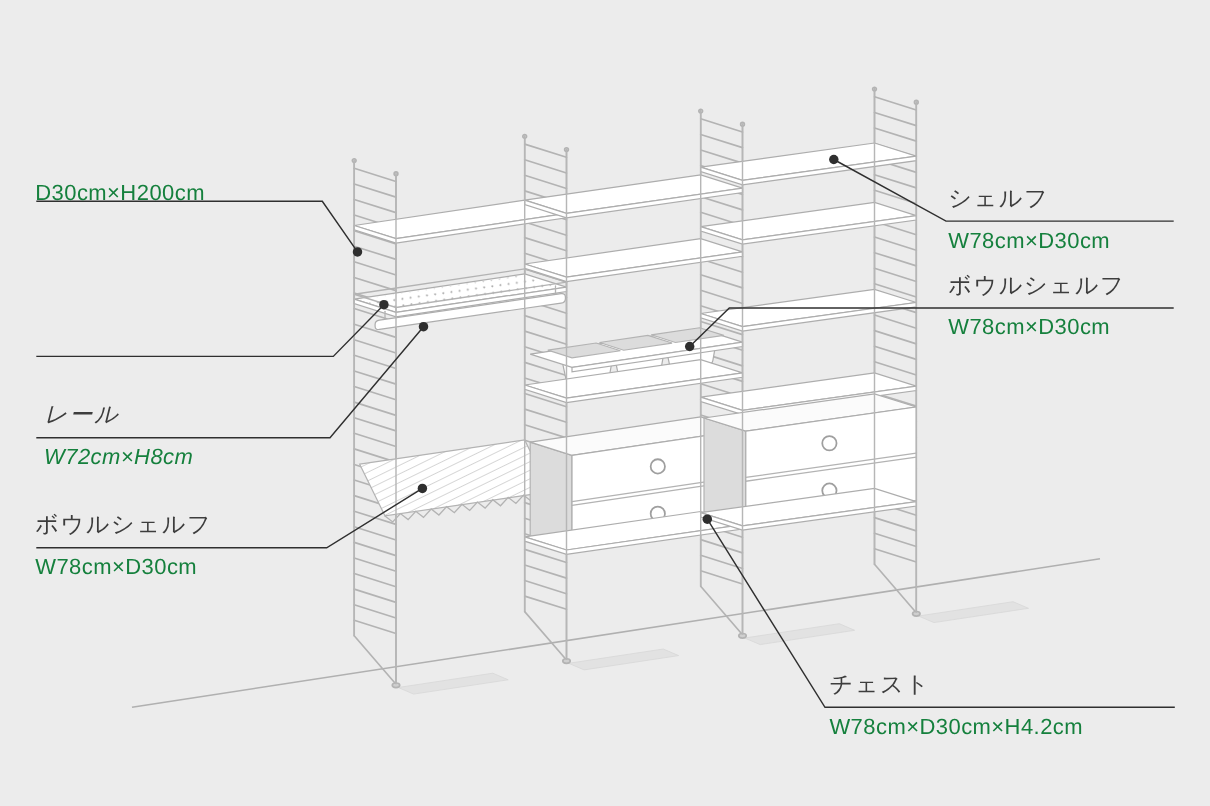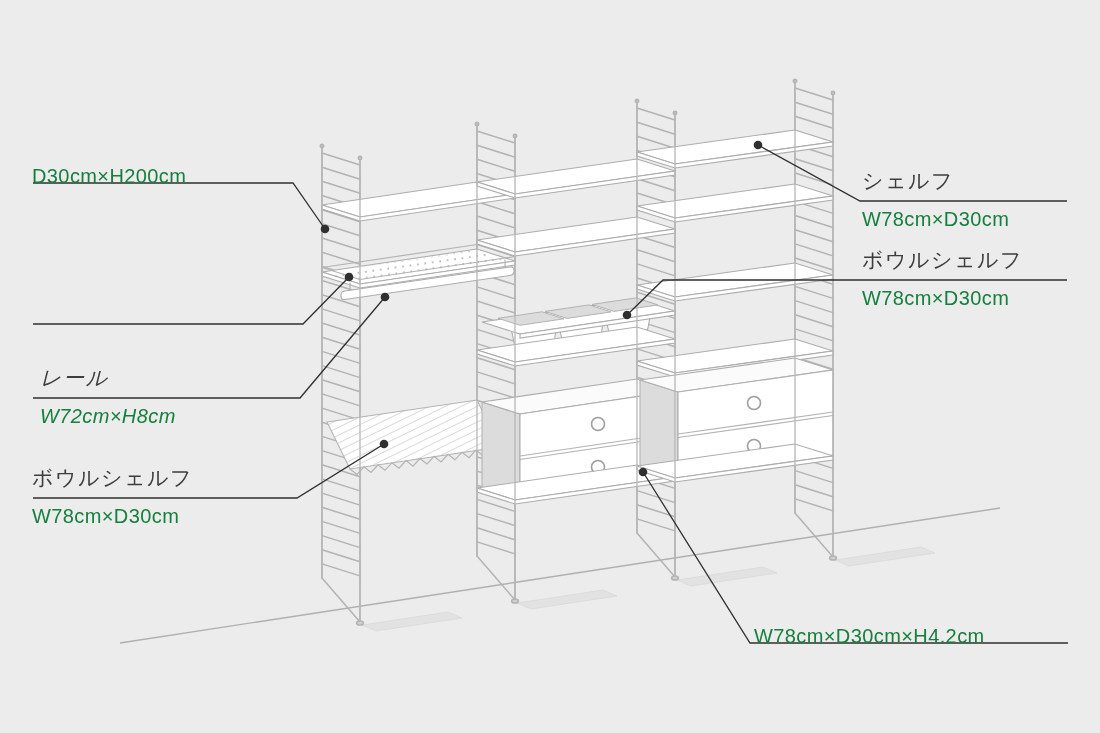--- a/index.html
+++ b/index.html
@@ -352,14 +352,15 @@
 </div>
 <div class="label" style="left:862px;top:168px;">
   <div class="t">シェルフ</div>
   <div class="s">W78cm×D30cm</div>
 </div>
 <div class="label" style="left:862px;top:247px;">
   <div class="t">ボウルシェルフ</div>
   <div class="s">W78cm×D30cm</div>
 </div>
 <div class="label" style="left:754px;top:610px;">
+  <div class="t">チェスト</div>
   <div class="s">W78cm×D30cm×H4.2cm</div>
 </div>
 
 </body></html>

